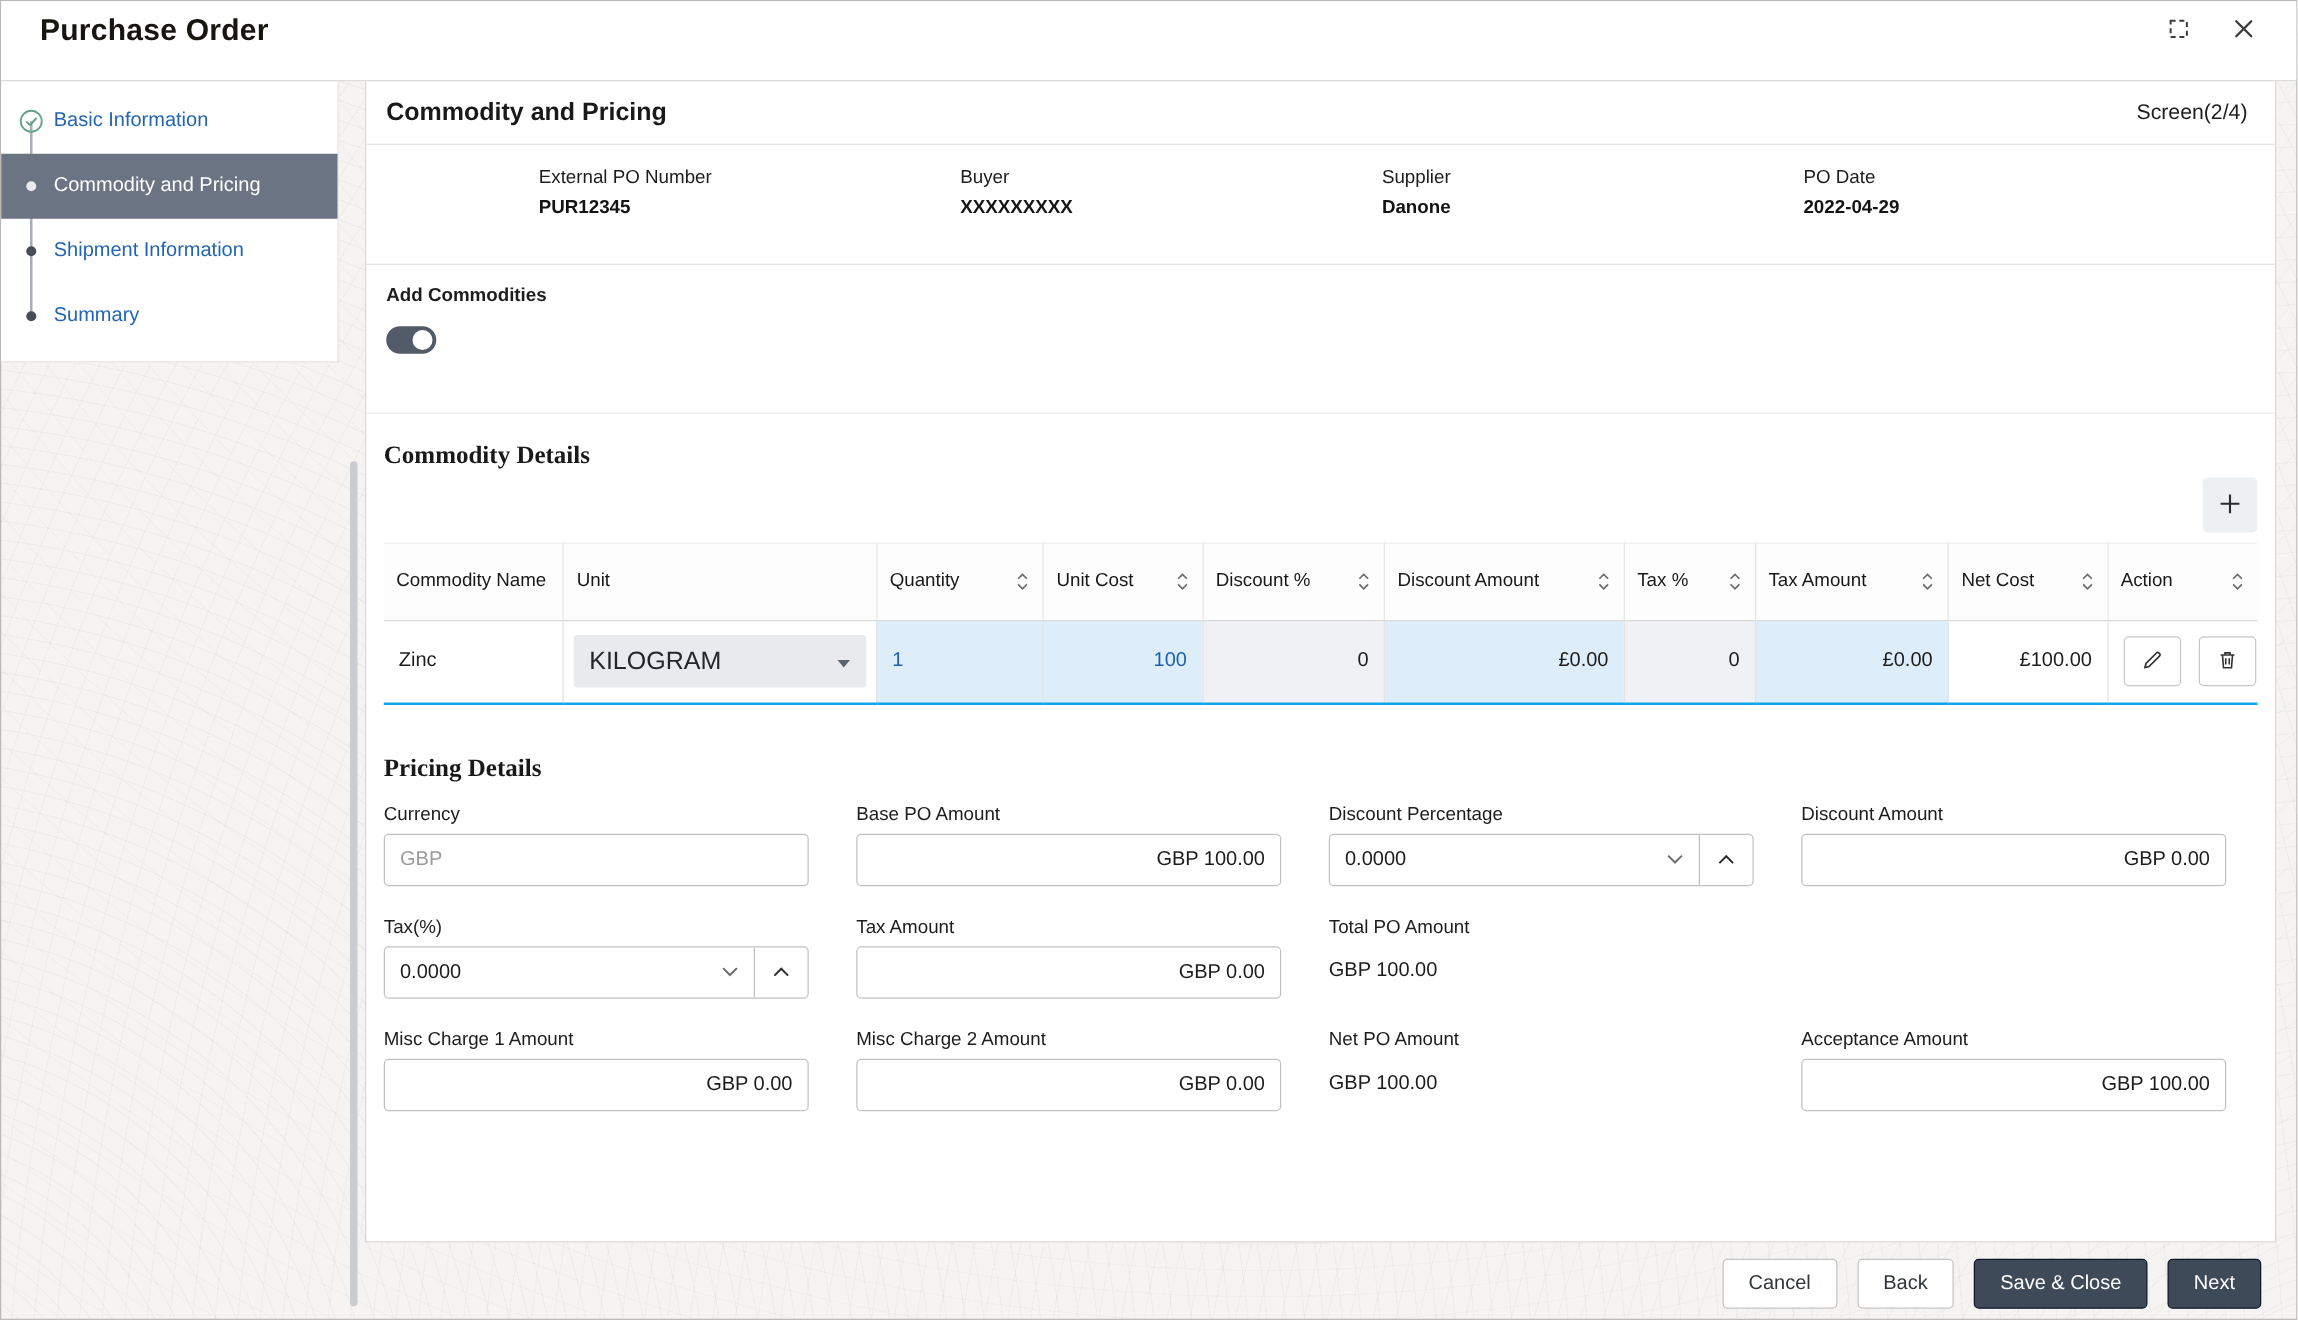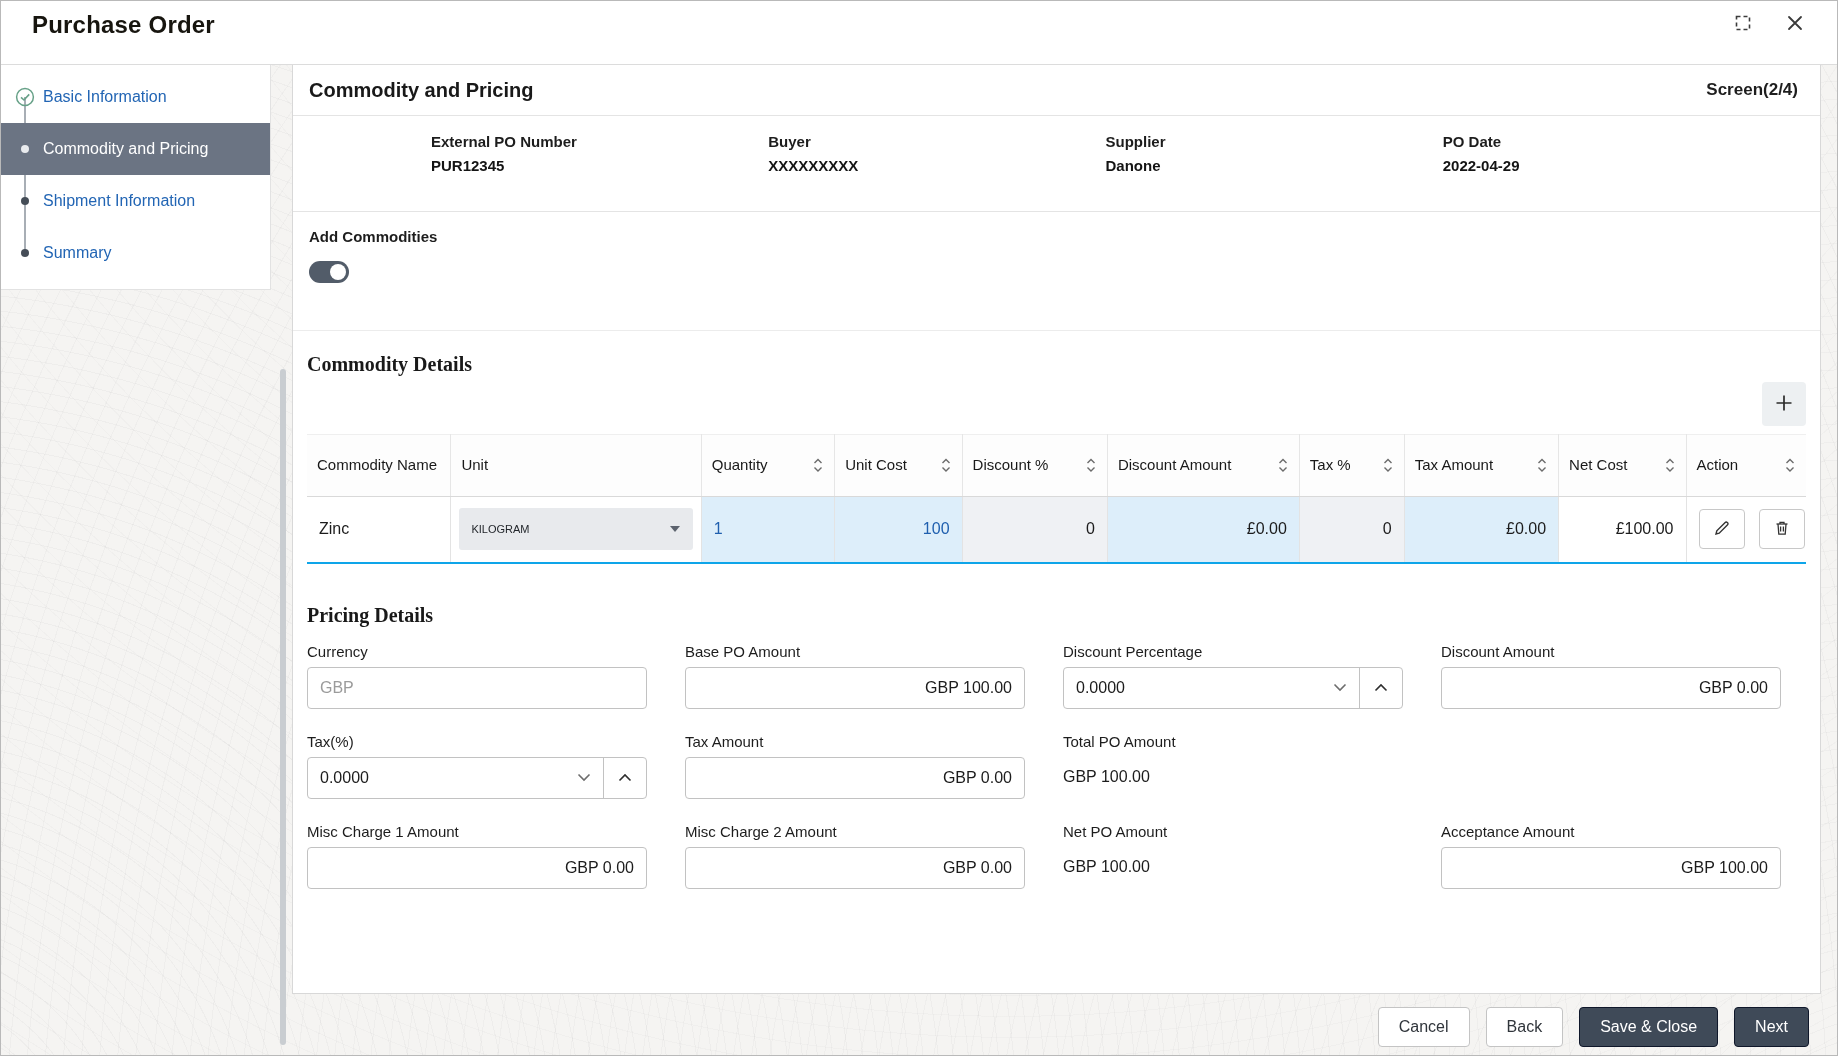--- a/index.html
+++ b/index.html
@@ -47,27 +47,27 @@
   
   .card{
     position:absolute; left:291px; top:64px; width:1529px; height:929px;
     background:#fff; border:1px solid #d8d8d8; border-top:none; z-index:5;
   }
   .card-head{
     height:51px; display:flex; align-items:center; justify-content:space-between;
     padding:0 22px 0 16px; border-bottom:1px solid #e4e4e4;
   }
   .card-head h2{ font-size:20px; font-weight:700; color:#191919; }
-  .screen-ind{ font-size:17px; color:#1e1e1e;font-weight:bold; }
+  .screen-ind{ font-size:17px; color:#1e1e1e; }
 
   .po-summary{
     height:96px; display:grid; grid-template-columns:repeat(4,1fr);
     padding:17px 40px 0 138px; border-bottom:1px solid #e4e4e4;
   }
-  .po-field .po-label{ display:block; font-size:15px; font-weight:700; color:#1d1d1d; margin-bottom:7px; }
+  .po-field .po-label{ display:block; font-size:15px; font-weight:400; color:#1d1d1d; margin-bottom:7px; }
   .po-field .po-value{ display:block; font-size:15px; font-weight:700; color:#141414; }
 
   .add-section{ height:119px; padding:16px 16px 0; border-bottom:1px solid #ececec; }
   .field-label{ display:block; font-size:15px; font-weight:600; color:#1d1d1d; }
   .toggle{ margin-top:16px; width:40px; height:22px; border-radius:12px; background:#525c69; position:relative; cursor:pointer; }
   .toggle .knob{ position:absolute; right:3px; top:3px; width:16px; height:16px; border-radius:50%; background:#fff; }
 
   .inner{ padding:0 14px; }
   .section-title{ font-size:20px; font-weight:700; color:#191919;font-family:Liberation Serif, serif; }
   .commodity-head{ margin-top:22px; }
@@ -90,21 +90,21 @@
   }
   tbody td:last-child{ border-right:none; }
   .bg-blue{ background:#ddeefa; }
   .bg-gray{ background:#eff1f4; }
   .txt-r{ text-align:right; }
   .txt-blue{ color:#1f5fae; }
   .cell-unit{ padding:0 8px; }
   .unit-select{
     display:flex; align-items:center; justify-content:space-between;
     background:#e8eaed; height:42px; border-radius:3px; padding:0 12px; cursor:pointer;
-    font-size:11px; color:#23272c;
+    font-size:20px; color:#23272c;
   }
   .cell-action{ white-space:nowrap; }
   .action-btn{
     width:46px; height:40px; border:1px solid #c8c8c8; border-radius:4px; background:#fff;
     display:inline-flex; align-items:center; justify-content:center; cursor:pointer; margin-right:10px;
   }
   .action-btn:last-child{ margin-right:0; }
 
   
   .pricing-title{ margin-top:40px; }

